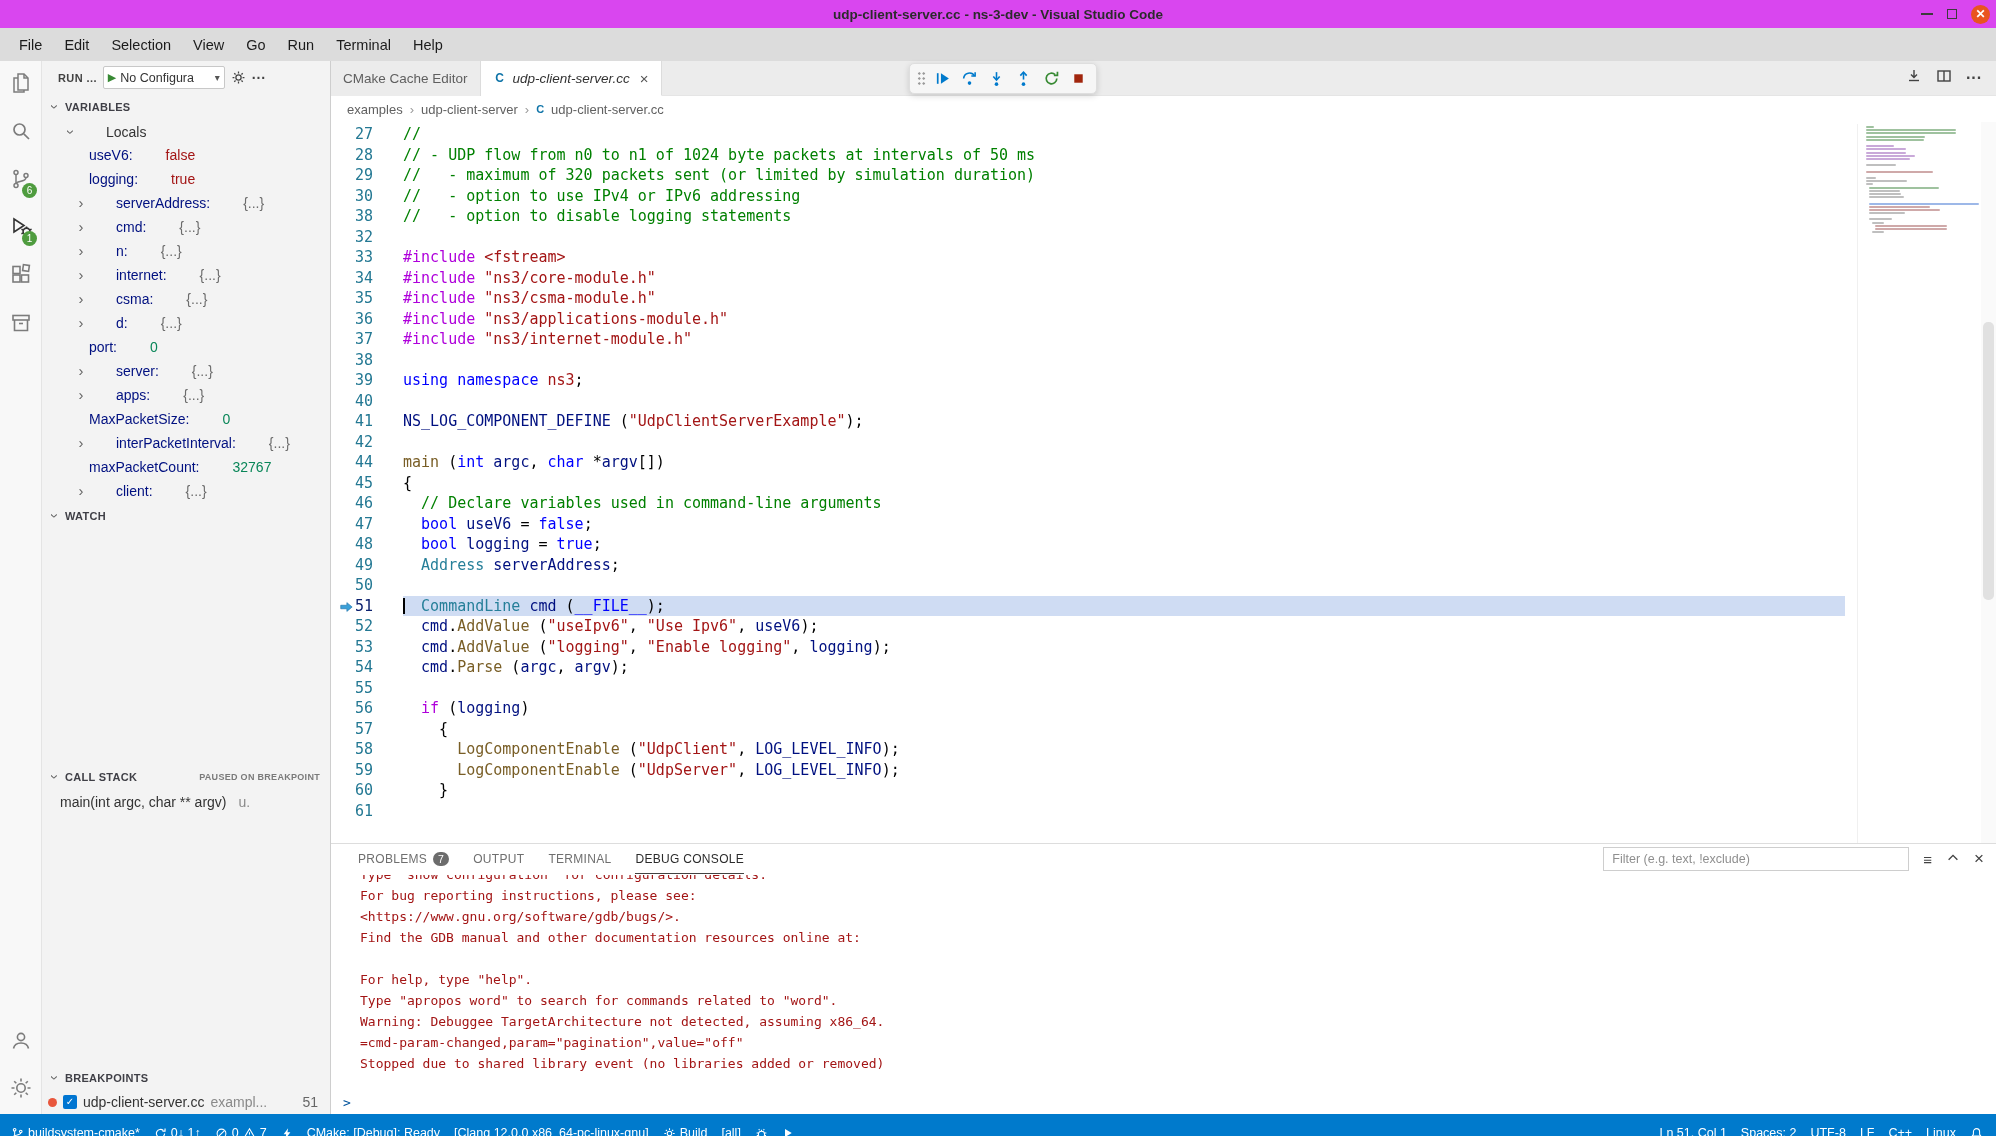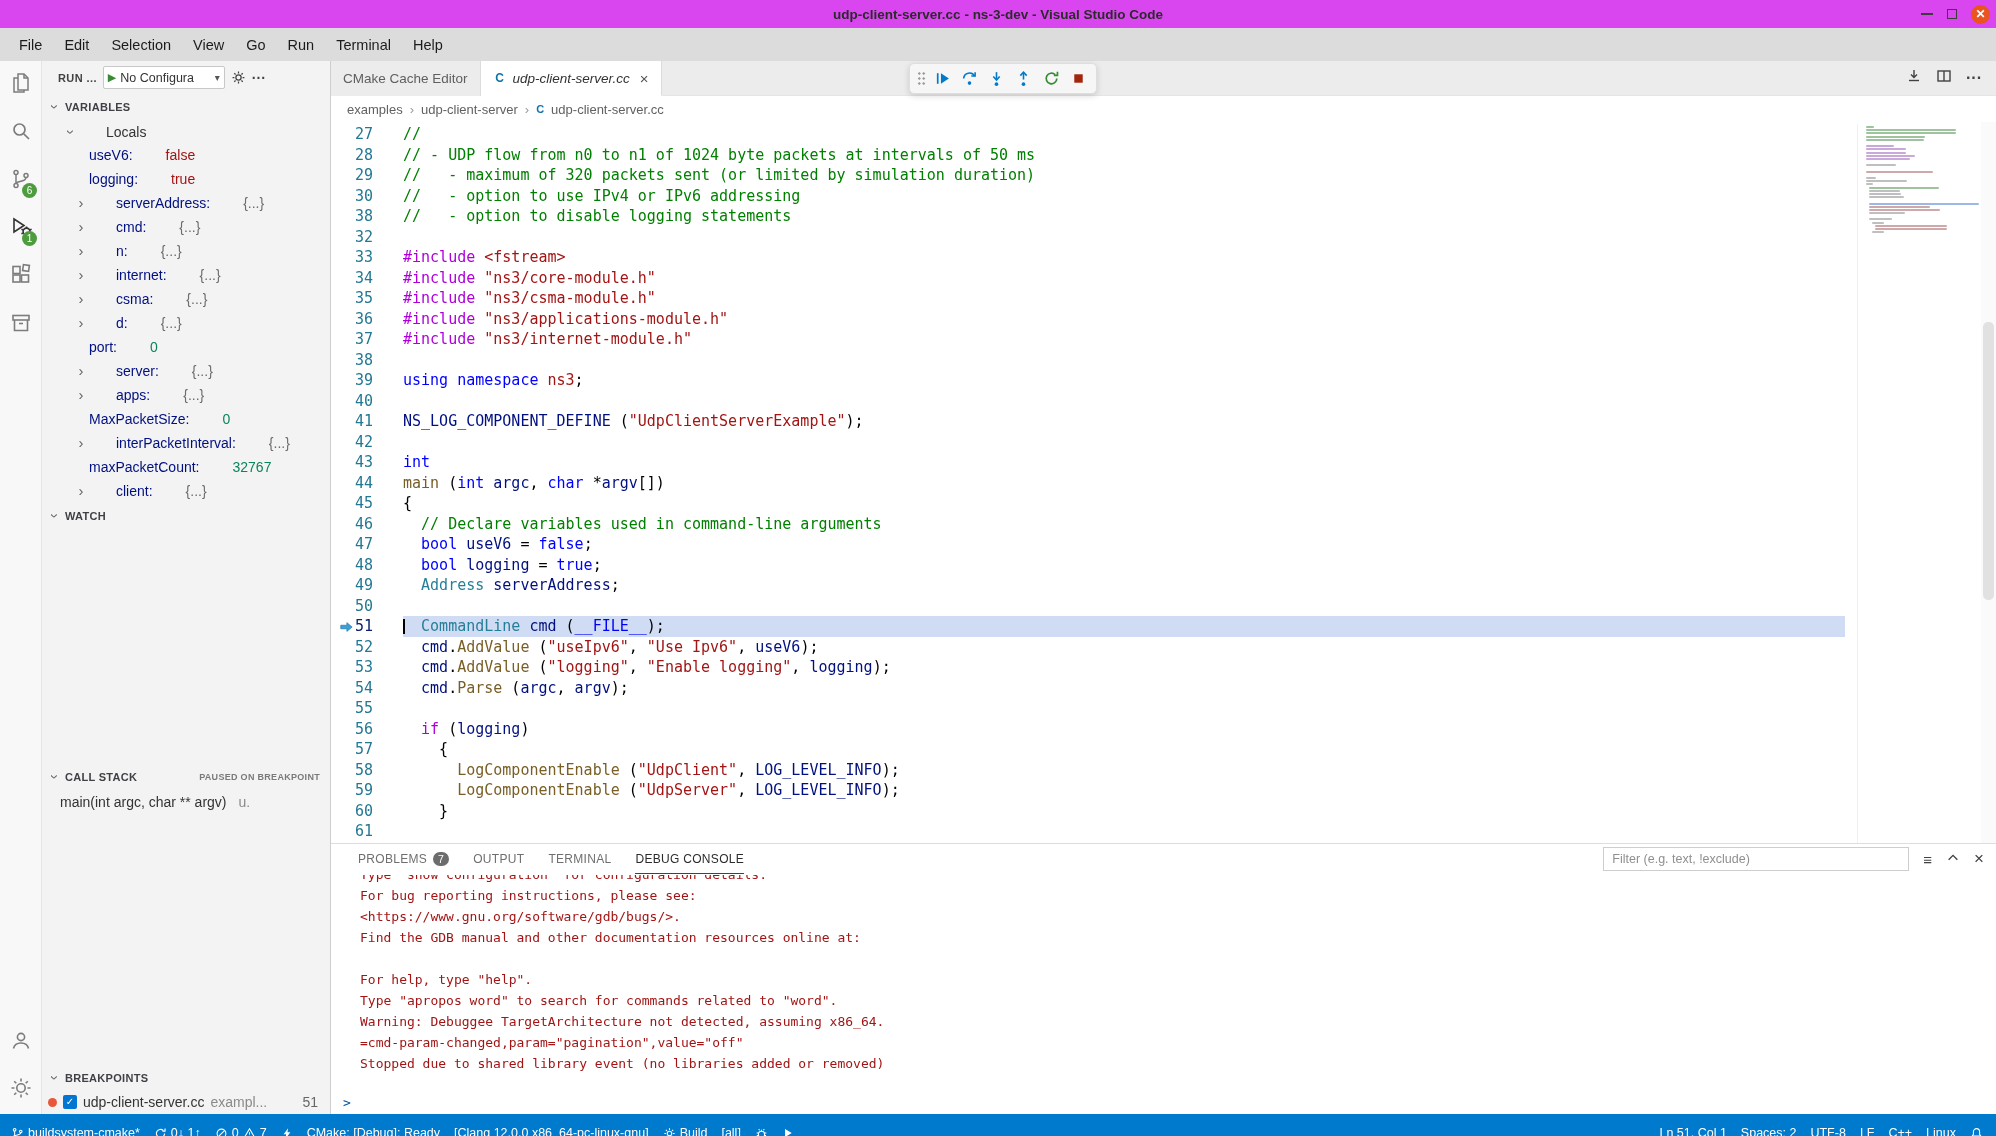--- a/index.html
+++ b/index.html
@@ -425,21 +425,20 @@
             <div class="code-line"><span class="gutter-cell">33</span><span class="line-content"><span class="tok pp">#include </span><span class="tok st">&lt;fstream&gt;</span></span></div>
             <div class="code-line"><span class="gutter-cell">34</span><span class="line-content"><span class="tok pp">#include </span><span class="tok st">"ns3/core-module.h"</span></span></div>
             <div class="code-line"><span class="gutter-cell">35</span><span class="line-content"><span class="tok pp">#include </span><span class="tok st">"ns3/csma-module.h"</span></span></div>
             <div class="code-line"><span class="gutter-cell">36</span><span class="line-content"><span class="tok pp">#include </span><span class="tok st">"ns3/applications-module.h"</span></span></div>
             <div class="code-line"><span class="gutter-cell">37</span><span class="line-content"><span class="tok pp">#include </span><span class="tok st">"ns3/internet-module.h"</span></span></div>
             <div class="code-line"><span class="gutter-cell">38</span><span class="line-content"></span></div>
             <div class="code-line"><span class="gutter-cell">39</span><span class="line-content"><span class="tok kw">using</span><span class="tok pl"> </span><span class="tok kw">namespace</span><span class="tok pl"> </span><span class="tok ns">ns3</span><span class="tok pl">;</span></span></div>
             <div class="code-line"><span class="gutter-cell">40</span><span class="line-content"></span></div>
             <div class="code-line"><span class="gutter-cell">41</span><span class="line-content"><span class="tok mc">NS_LOG_COMPONENT_DEFINE</span><span class="tok pl"> (</span><span class="tok st">"UdpClientServerExample"</span><span class="tok pl">);</span></span></div>
             <div class="code-line"><span class="gutter-cell">42</span><span class="line-content"></span></div>
-            <div class="code-line"><span class="gutter-cell">43</span><span class="line-content"><span class="tok kw">int</span></span></div>
             <div class="code-line"><span class="gutter-cell">44</span><span class="line-content"><span class="tok fn">main</span><span class="tok pl"> (</span><span class="tok kw">int</span><span class="tok pl"> </span><span class="tok vr">argc</span><span class="tok pl">, </span><span class="tok kw">char</span><span class="tok pl"> *</span><span class="tok vr">argv</span><span class="tok pl">[])</span></span></div>
             <div class="code-line"><span class="gutter-cell">45</span><span class="line-content"><span class="tok pl">{</span></span></div>
             <div class="code-line"><span class="gutter-cell">46</span><span class="line-content"><span class="tok pl">  </span><span class="tok cm">// Declare variables used in command-line arguments</span></span></div>
             <div class="code-line"><span class="gutter-cell">47</span><span class="line-content"><span class="tok pl">  </span><span class="tok kw">bool</span><span class="tok pl"> </span><span class="tok vr">useV6</span><span class="tok pl"> = </span><span class="tok kw">false</span><span class="tok pl">;</span></span></div>
             <div class="code-line"><span class="gutter-cell">48</span><span class="line-content"><span class="tok pl">  </span><span class="tok kw">bool</span><span class="tok pl"> </span><span class="tok vr">logging</span><span class="tok pl"> = </span><span class="tok kw">true</span><span class="tok pl">;</span></span></div>
             <div class="code-line"><span class="gutter-cell">49</span><span class="line-content"><span class="tok pl">  </span><span class="tok ty">Address</span><span class="tok pl"> </span><span class="tok vr">serverAddress</span><span class="tok pl">;</span></span></div>
             <div class="code-line"><span class="gutter-cell">50</span><span class="line-content"></span></div>
             <div class="code-line hl"><span class="gutter-cell">51<span class="cur-arrow"><svg width="14" height="14" viewBox="0 0 16 16">
                     <path d="M2 6h7V3l6 5-6 5v-3H2z" fill="#3aa0d8" stroke="#2a7ab0" stroke-width="0.8"></path>
                   </svg></span></span><span class="line-content"><span class="tok pl">  </span><span class="tok ty">CommandLine</span><span class="tok pl"> </span><span class="tok vr">cmd</span><span class="tok pl"> (</span><span class="tok kw">__FILE__</span><span class="tok pl">);</span><span class="caret"></span></span></div>

